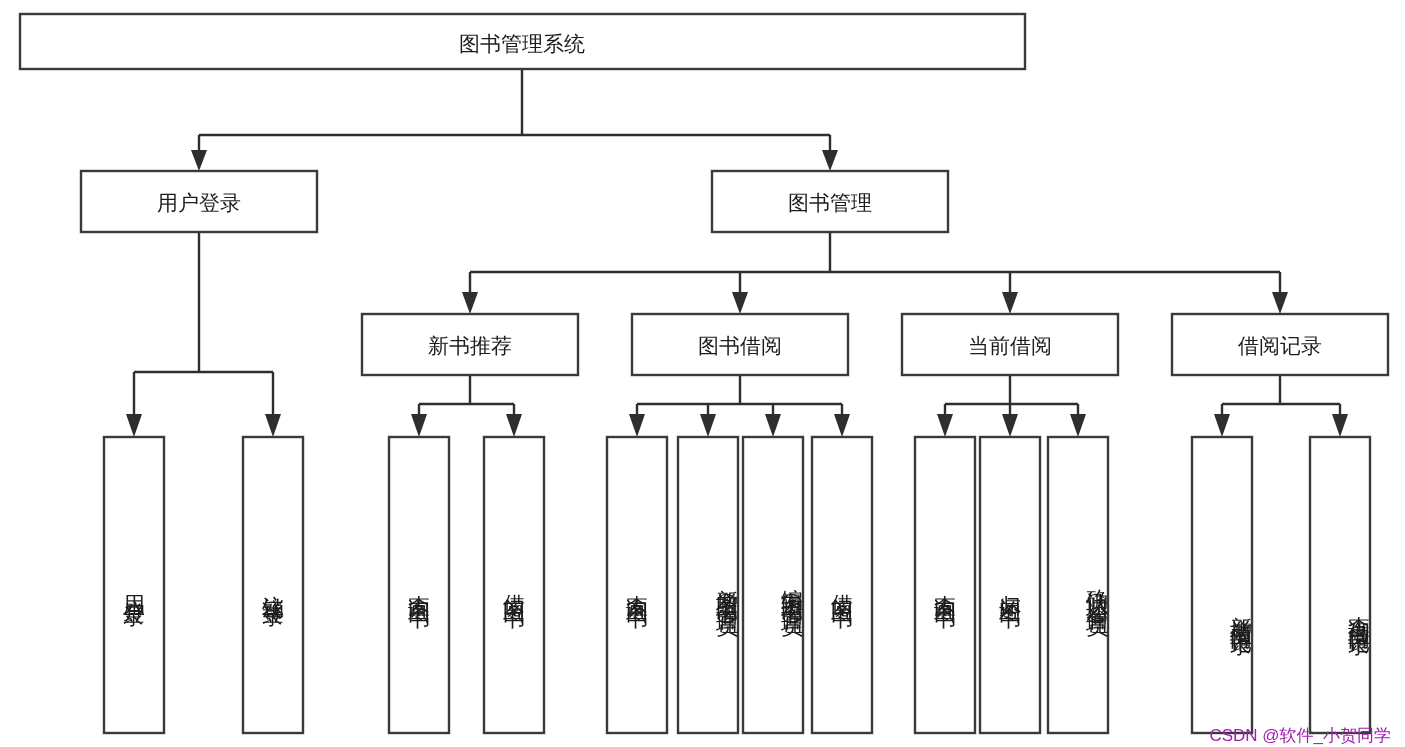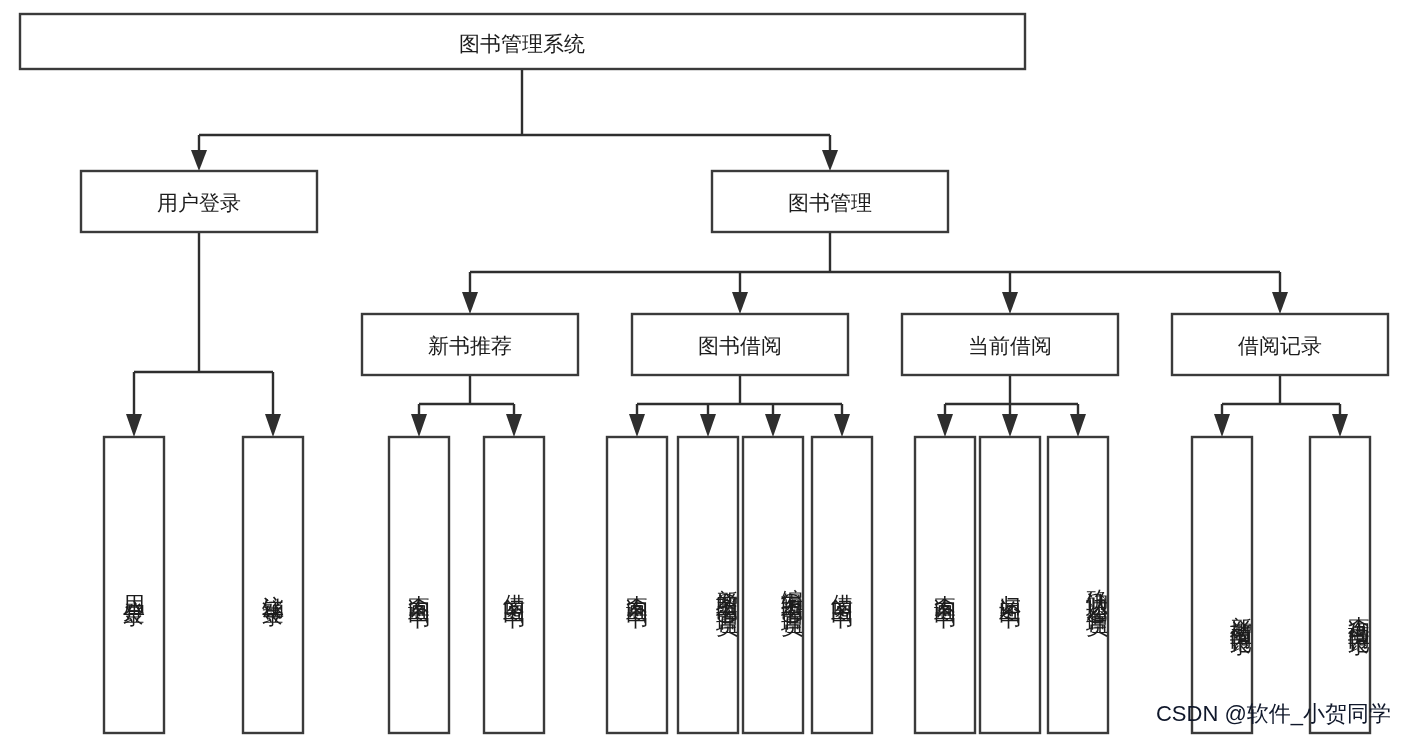--- a/index.html
+++ b/index.html
@@ -155,21 +155,21 @@
     <div class="leaf-vlabel" style="left: 678px; top: 437px; width: 60px; height: 296px; align-items: flex-start; padding-top: 8px;">新增图书（管理员）</div>
     <div class="leaf-vlabel" style="left: 743px; top: 437px; width: 60px; height: 296px; align-items: flex-start; padding-top: 8px;">编辑图书（管理员）</div>
     <div class="leaf-vlabel" style="left: 812px; top: 437px; width: 60px; height: 296px; align-items: center;">借阅图书</div>
     <div class="leaf-vlabel" style="left: 915px; top: 437px; width: 60px; height: 296px; align-items: center;">查询图书</div>
     <div class="leaf-vlabel" style="left: 980px; top: 437px; width: 60px; height: 296px; align-items: center;">归还图书</div>
     <div class="leaf-vlabel" style="left: 1048px; top: 437px; width: 60px; height: 296px; align-items: flex-start; padding-top: 8px;">确认归还（管理员）</div>
     <div class="leaf-vlabel" style="left: 1192px; top: 437px; width: 60px; height: 296px; align-items: flex-start; padding-top: 50px;">新增借阅记录</div>
     <div class="leaf-vlabel" style="left: 1310px; top: 437px; width: 60px; height: 296px; align-items: flex-start; padding-top: 50px;">查询借阅记录</div>
   </div>
 
-  <div style="position:absolute;right:14px;bottom:18px;color:#0f172a;font-size:22px;font-family:'Liberation Sans','DejaVu Sans',sans-serif;white-space:nowrap;">
+  <div style="position:absolute;right:14px;bottom:0;color:#a21caf;font-size:17px;font-family:'Liberation Sans','DejaVu Sans',sans-serif;white-space:nowrap;">
     <span>CSDN @软件_小贺同学</span>
   </div>
 </div>
 
 <style>
   .leaf-vlabel {
     position: absolute;
     writing-mode: vertical-rl;
     text-orientation: upright;
     font-family: "Liberation Sans", "DejaVu Sans", sans-serif;

